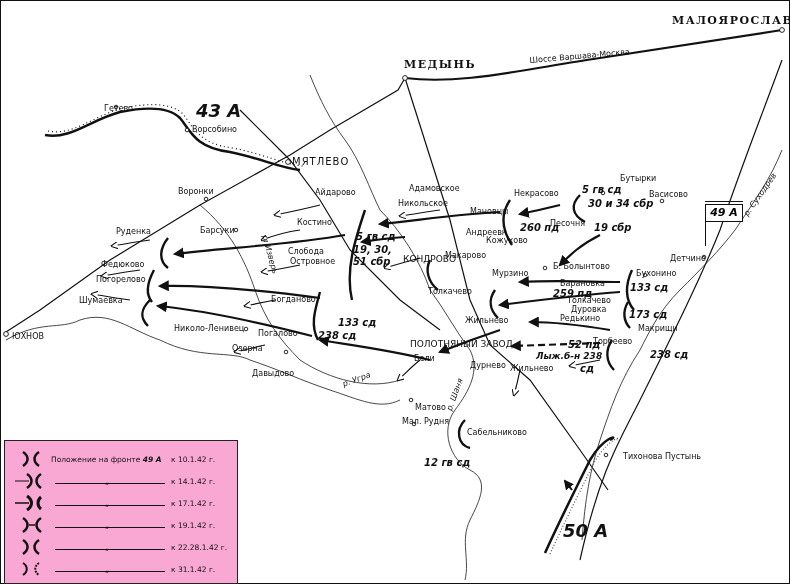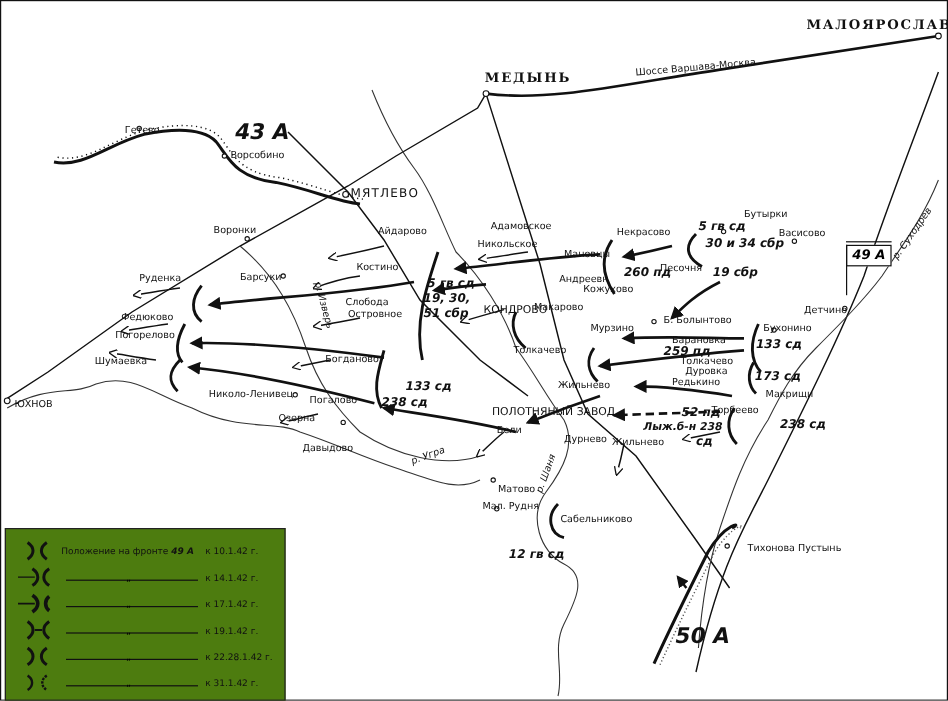--- a/index.html
+++ b/index.html
@@ -5,21 +5,21 @@
   html,body{margin:0;padding:0;background:#fff;}
   body{width:790px;height:584px;overflow:hidden;position:relative;font-family:"DejaVu Sans",sans-serif;}
   #map{position:absolute;left:0;top:0;width:790px;height:584px;}
   .frame{position:absolute;left:0;top:0;width:788px;height:582px;border:1px solid #111;pointer-events:none;}
   .lbl{position:absolute;font-size:8px;color:#111;white-space:nowrap;line-height:1;}
   .city{position:absolute;font-family:"DejaVu Serif",serif;font-weight:bold;font-size:11px;letter-spacing:1.5px;color:#111;white-space:nowrap;}
   .army{position:absolute;font-style:italic;font-weight:bold;font-size:18px;color:#111;white-space:nowrap;}
   .unit{position:absolute;font-style:italic;font-weight:bold;font-size:10px;color:#111;white-space:nowrap;line-height:1.05;}
   .river{position:absolute;font-size:8px;color:#111;white-space:nowrap;font-style:italic;}
   .road{position:absolute;font-size:8px;color:#111;white-space:nowrap;transform:rotate(-5deg);transform-origin:left bottom;}
-  .legend{position:absolute;left:4px;top:440px;width:232px;height:142px;border:1px solid #222;background:#4d7c0f;}
+  .legend{position:absolute;left:4px;top:440px;width:232px;height:142px;border:1px solid #222;background:#f9a8d4;}
   .leg-row{position:absolute;left:0;width:232px;height:20px;}
   .leg-sym{position:absolute;left:8px;top:0;width:38px;height:20px;}
   .leg-text{position:absolute;left:46px;top:6px;font-size:7.5px;color:#111;white-space:nowrap;}
   .leg-line{position:absolute;left:50px;top:12px;width:110px;border-top:1px solid #111;}
   .leg-ditto{position:absolute;left:100px;top:6px;font-size:8px;}
   .leg-date{position:absolute;left:166px;top:6px;font-size:7.5px;color:#111;white-space:nowrap;}
   .flag{position:absolute;left:705px;top:204px;width:36px;height:16px;border:1px solid #111;background:#fff;text-align:center;font-style:italic;font-weight:bold;font-size:11px;line-height:16px;}
   .flagpole{position:absolute;left:705px;top:204px;width:1px;height:42px;background:#111;}
   .flagline{position:absolute;left:705px;top:201px;width:38px;border-top:1px solid #111;}
 </style>

